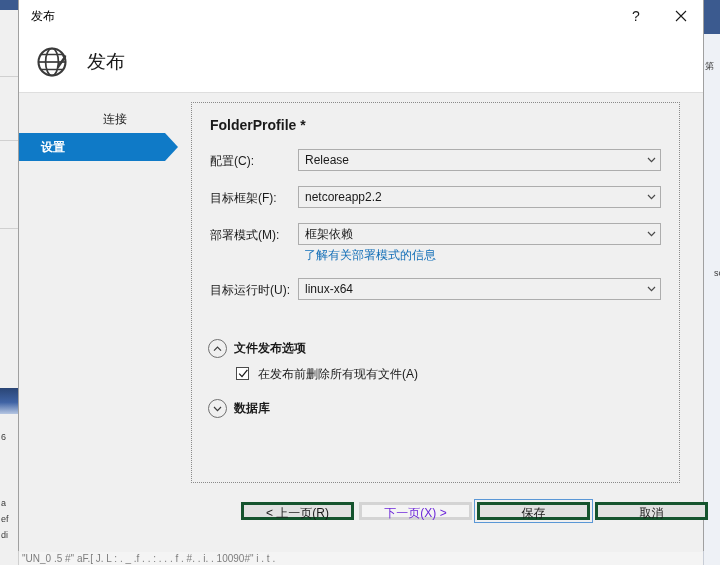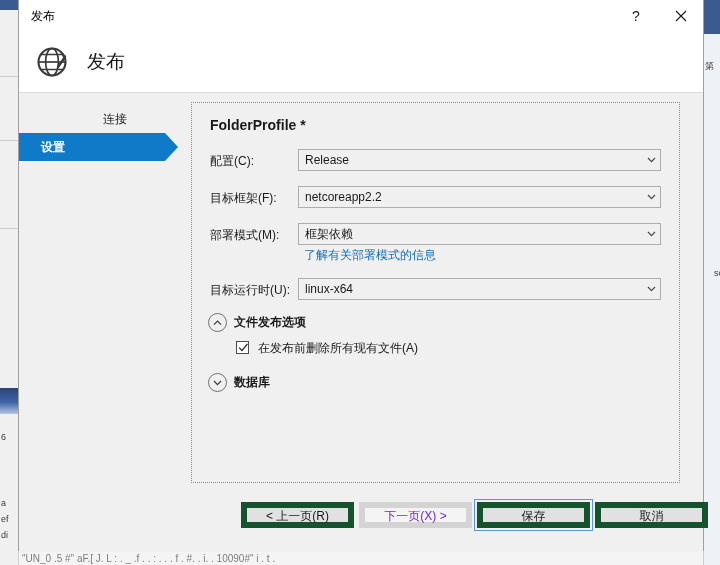--- a/index.html
+++ b/index.html
@@ -300,22 +300,22 @@
   
   .footer {
     position: relative;
     height: 61px;
     background: #f0f0f0;
   }
   .btn {
     position: absolute;
     top: 11px;
     width: 113px;
-    height: 26px;
-    border: 6px solid #14532d;
+    height: 18px;
+    border: 3px solid #14532d;
     background: #e1e1e1;
     font-family: "Liberation Sans", sans-serif;
     font-size: 12px;
     color: #1a1a1a;
     cursor: default;
     box-sizing: border-box;
     padding: 0;
   }
   .btn.disabled {
     color: #6d28d9;
@@ -430,21 +430,21 @@
           <span class="combo-value">框架依赖</span>
           <span class="combo-arrow">
             <svg width="9" height="6" viewBox="0 0 9 6">
                 <path d="M1 1 L4.5 4.6 L8 1" stroke="#4a4a4a" stroke-width="1.2" fill="none"></path>
               </svg>
           </span>
         </div>
         <span class="hint-link">了解有关部署模式的信息</span>
       </div>
 
-      <div class="form-row" style="margin-bottom:10px;">
+      <div class="form-row" style="margin-bottom:36px;">
         <span class="form-label">目标运行时(U):</span>
         <div class="combo">
           <span class="combo-value">linux-x64</span>
           <span class="combo-arrow">
             <svg width="9" height="6" viewBox="0 0 9 6">
                 <path d="M1 1 L4.5 4.6 L8 1" stroke="#4a4a4a" stroke-width="1.2" fill="none"></path>
               </svg>
           </span>
         </div>
       </div>

